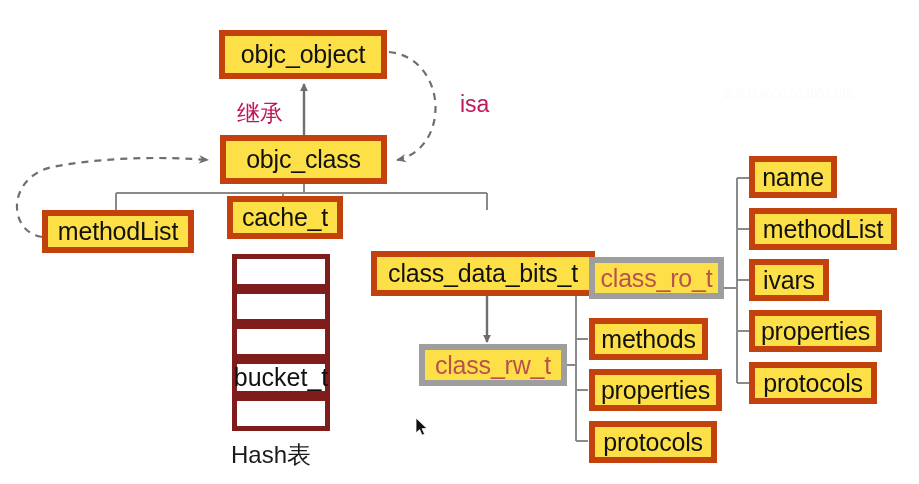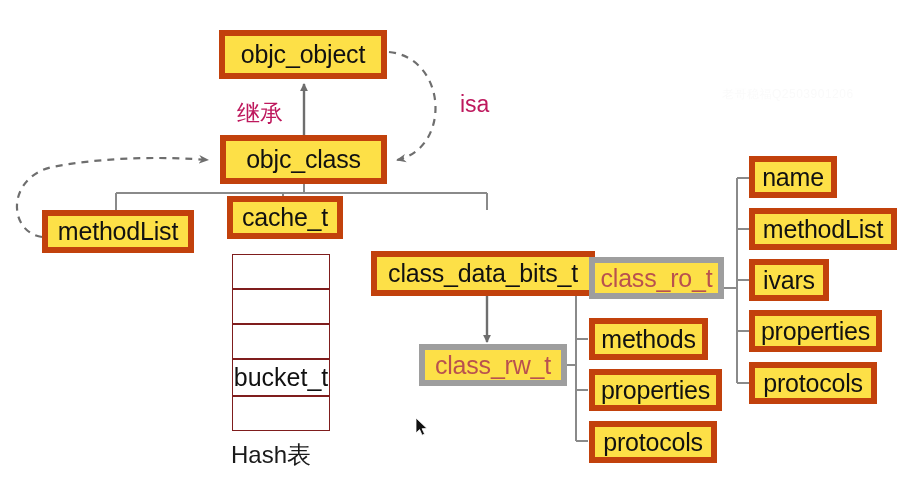--- a/index.html
+++ b/index.html
@@ -37,21 +37,21 @@
     letter-spacing: -0.2px;
     white-space: nowrap;
   }
   .node.red {
     color: #b9514f;
     border-color: #9e9e9e;
   }
   .cell {
     position: absolute;
     box-sizing: border-box;
-    border: 1px solid #7f1d1d;
+    border: 5px solid #7f1d1d;
     background: #ffffff;
     display: flex;
     align-items: center;
     justify-content: center;
     font-size: 25px;
     color: #111111;
     white-space: nowrap;
   }
   .plain-label {
     position: absolute;

